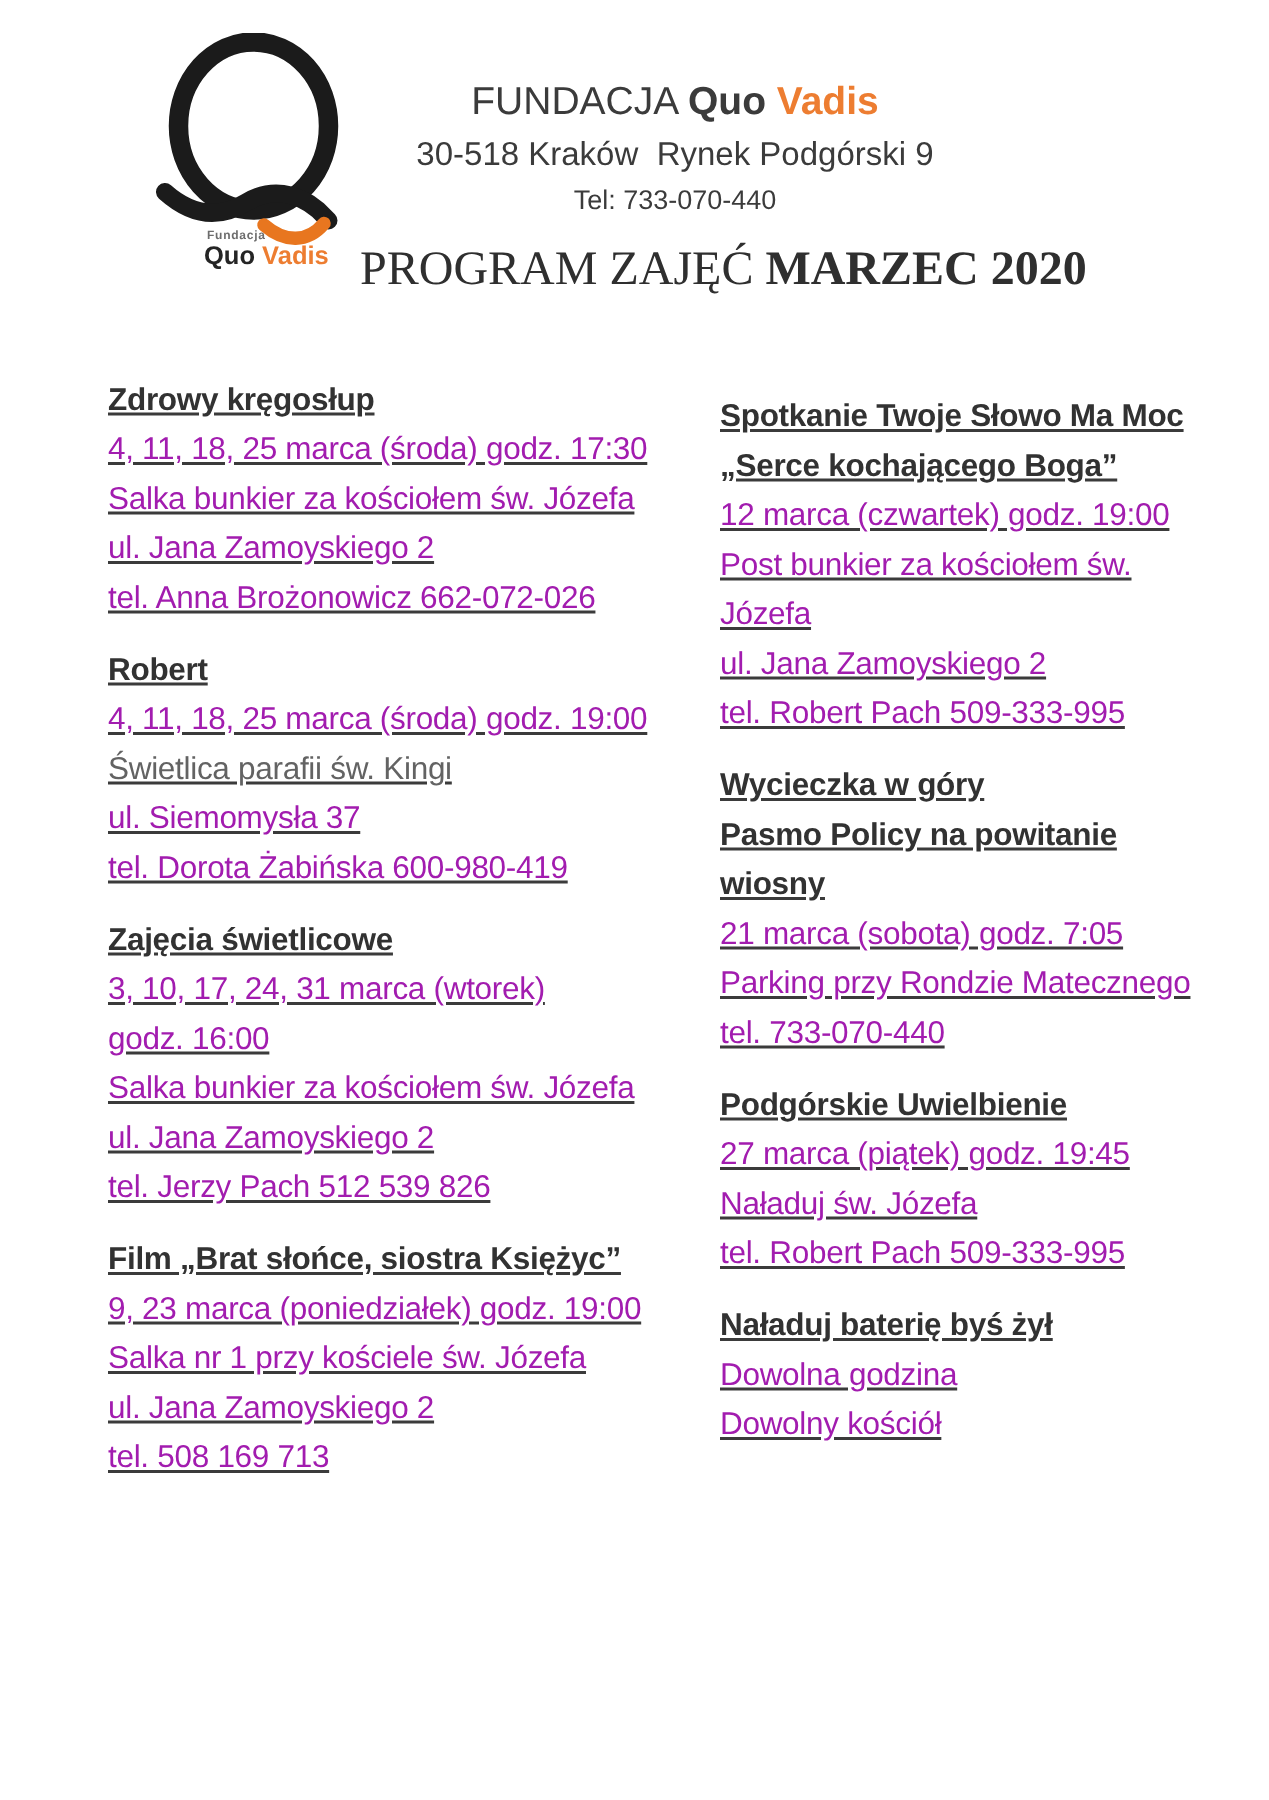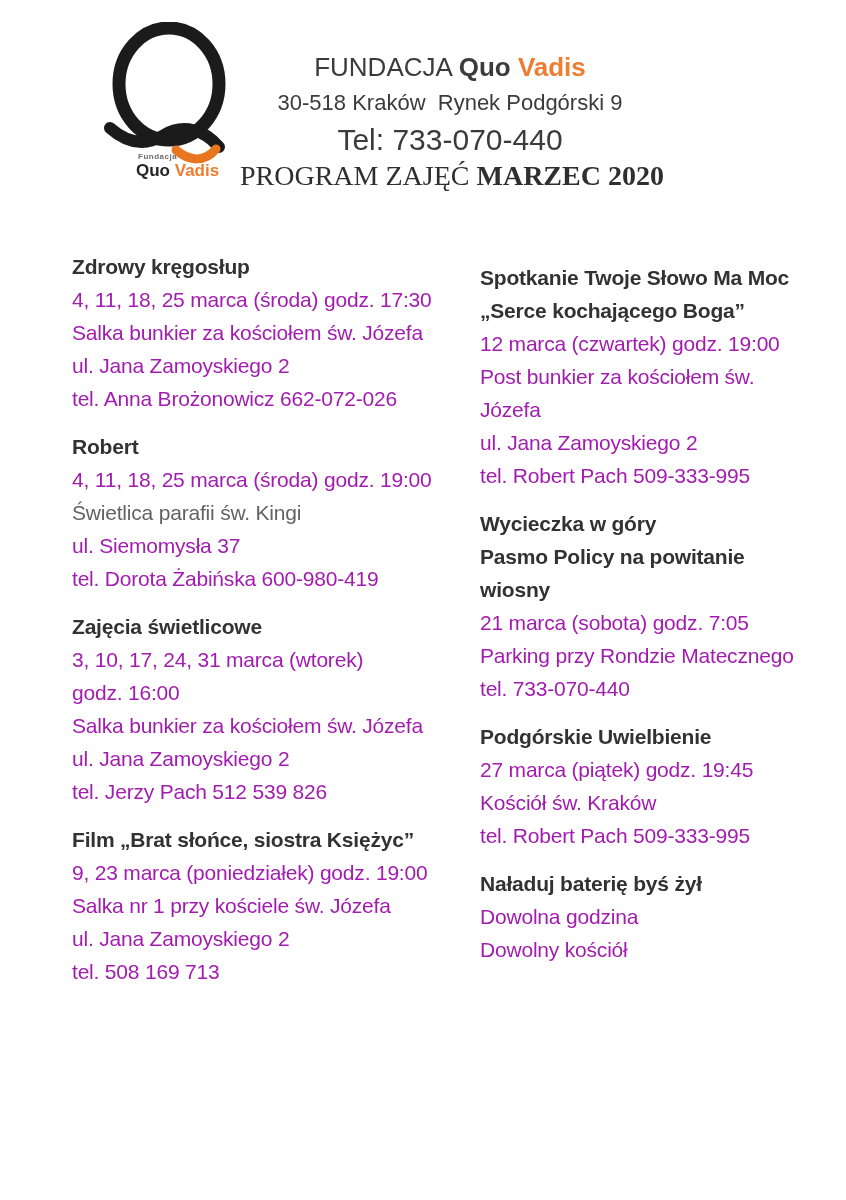--- a/index.html
+++ b/index.html
@@ -70,43 +70,43 @@
   .org-line .orange { color: #ed7d31; font-weight: 700; }
   .address-line {
     position: absolute;
     left: 0; right: 0; top: 38px;
     font-size: 22px;
     white-space: pre;
   }
   .tel-line {
     position: absolute;
     left: 0; right: 0; top: 71px;
-    font-size: 30px;
+    font-size: 18px;
     white-space: pre;
   }
   .program-line {
     position: absolute;
     left: 0; right: 0; top: 108px;
     font-family: "Liberation Serif", serif;
-    font-size: 28px;
+    font-size: 32px;
     color: #2f2f2f;
     white-space: pre;
   }
   .program-line .b { font-weight: 700; }
 
   
   .col {
     position: absolute;
     font-size: 21px;
     line-height: 33px;
     letter-spacing: -0.2px;
   }
   .col-left  { left: 72px;  top: 250px; width: 400px; }
   .col-right { left: 480px; top: 261px; width: 350px; }
-  .section { margin-bottom: 15px; }
+  .section { margin-bottom: 15px; text-decoration: underline; }
   .section-title {
     font-weight: 700;
     color: #323232;
     white-space: nowrap;
   }
   .section-line {
     color: #a21caf;
     white-space: nowrap;
   }
   .section-line.muted { color: #636363; }
@@ -179,21 +179,21 @@
           <div class="section-title">Wycieczka w góry</div>
           <div class="section-title">Pasmo Policy na powitanie</div>
           <div class="section-title">wiosny</div>
           <div class="section-line">21 marca (sobota) godz. 7:05</div>
           <div class="section-line">Parking przy Rondzie Matecznego</div>
           <div class="section-line">tel. 733-070-440</div>
         </div>
         <div class="section">
           <div class="section-title">Podgórskie Uwielbienie</div>
           <div class="section-line">27 marca (piątek) godz. 19:45</div>
-          <div class="section-line">Kościół św. Kraków</div>
+          <div class="section-line">Naładuj św. Józefa</div>
           <div class="section-line">tel. Robert Pach 509-333-995</div>
         </div>
         <div class="section">
           <div class="section-title">Naładuj baterię byś żył</div>
           <div class="section-line">Dowolna godzina</div>
           <div class="section-line">Dowolny kościół</div>
         </div>
       </section>
   </main>
 

